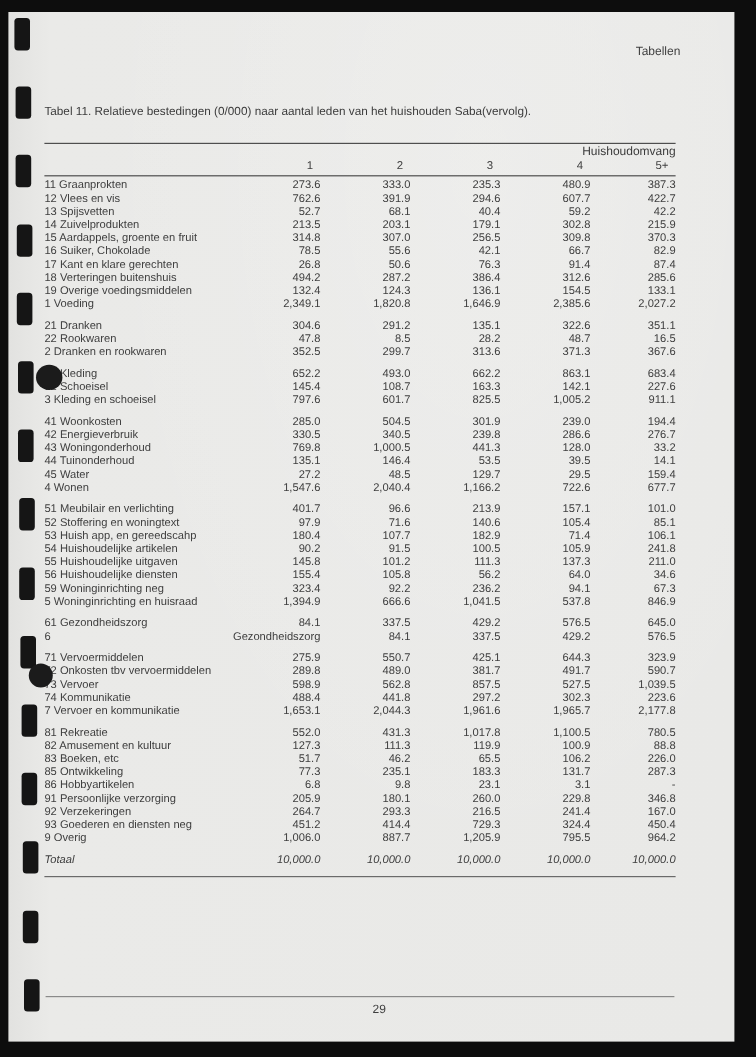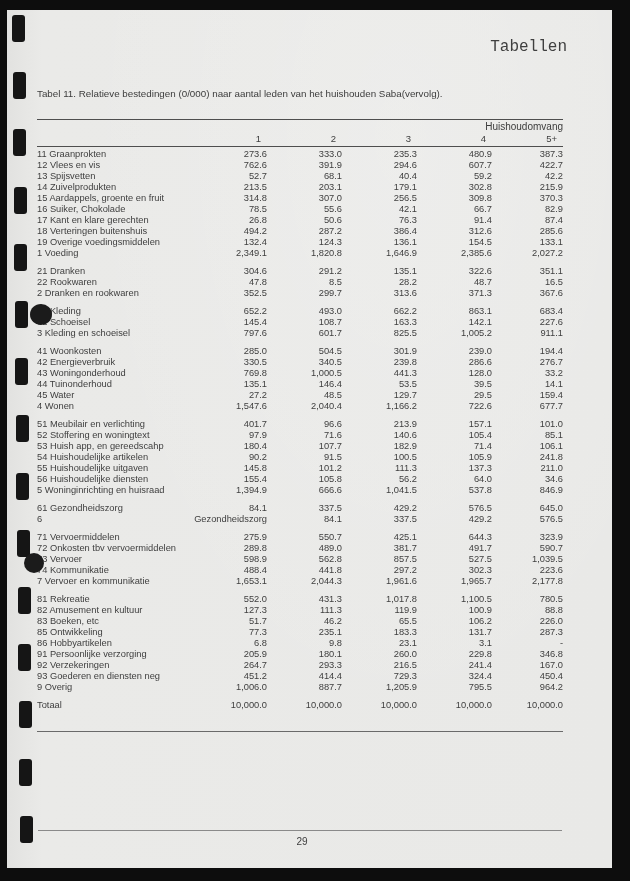--- a/index.html
+++ b/index.html
@@ -19,21 +19,21 @@
     position:absolute;width:13px;height:27px;border-radius:3px;
     background:#151515;
   }
   .punch{
     position:absolute;border-radius:50%;background:#1b1b1b;z-index:5;
   }
   .punch-1{left:23px;top:294px;width:22px;height:21px;}
   .punch-2{left:17px;top:543px;width:20px;height:20px;}
   .corner-label{
     position:absolute;top:28px;right:45px;
-    font-size:16px;color:#3f3f3f;font-family:Liberation Mono, monospace;
+    font-size:10px;color:#3f3f3f;
   }
   .content{
     position:absolute;left:30px;top:78px;width:526px;color:#3f3f3f;
   }
   .title{
     font-size:9.8px;color:#3c3c3c;
     padding-bottom:20px;border-bottom:1.5px solid #4e4e4e;
     white-space:nowrap;
   }
   .ghead-row,.col-row,.trow{
@@ -48,27 +48,27 @@
     border-bottom:1.5px solid #4e4e4e;padding-bottom:2px;
   }
   .col-h{
     text-align:right;padding-right:6px;font-size:9.5px;line-height:11px;color:#3c3c3c;
   }
   .tbody{margin-top:2px;}
   .tgroup + .tgroup{margin-top:7px;}
   .trow{font-size:9.3px;line-height:11px;}
   .tlabel{white-space:nowrap;color:#3e3e3e;}
   .tval{text-align:right;white-space:nowrap;color:#3e3e3e;}
-  .total-wrap{margin-top:7px;padding-bottom:20px;border-bottom:1px solid #6a6a6a;}
+  .total-wrap{margin-top:7px;padding-bottom:8px;border-bottom:1px solid #6a6a6a;font-style:italic;}
   .bottom-rule{
     position:absolute;left:31px;top:820px;width:524px;height:0;
     border-top:1px solid #8a8a8a;
   }
   .page-number{
-    position:absolute;left:30px;top:826px;width:530px;text-align:center;
+    position:absolute;left:44px;top:826px;width:530px;text-align:center;
     font-size:10px;color:#3f3f3f;
   }
 </style>
 </head>
 <body>
 
 <div class="page">
 
   <div id="holes">
       <div class="hole" style="left: 5px; top: 5px;"></div>
@@ -337,20 +337,28 @@
           </div>
           <div class="trow">
             <div class="tlabel">56 Huishoudelijke diensten</div>
             <div class="tval">155.4</div>
             <div class="tval">105.8</div>
             <div class="tval">56.2</div>
             <div class="tval">64.0</div>
             <div class="tval">34.6</div>
           </div>
           <div class="trow">
+            <div class="tlabel">59 Woninginrichting neg</div>
+            <div class="tval">323.4</div>
+            <div class="tval">92.2</div>
+            <div class="tval">236.2</div>
+            <div class="tval">94.1</div>
+            <div class="tval">67.3</div>
+          </div>
+          <div class="trow">
             <div class="tlabel">5 Woninginrichting en huisraad</div>
             <div class="tval">1,394.9</div>
             <div class="tval">666.6</div>
             <div class="tval">1,041.5</div>
             <div class="tval">537.8</div>
             <div class="tval">846.9</div>
           </div>
         </div>
         <div class="tgroup">
           <div class="trow">

